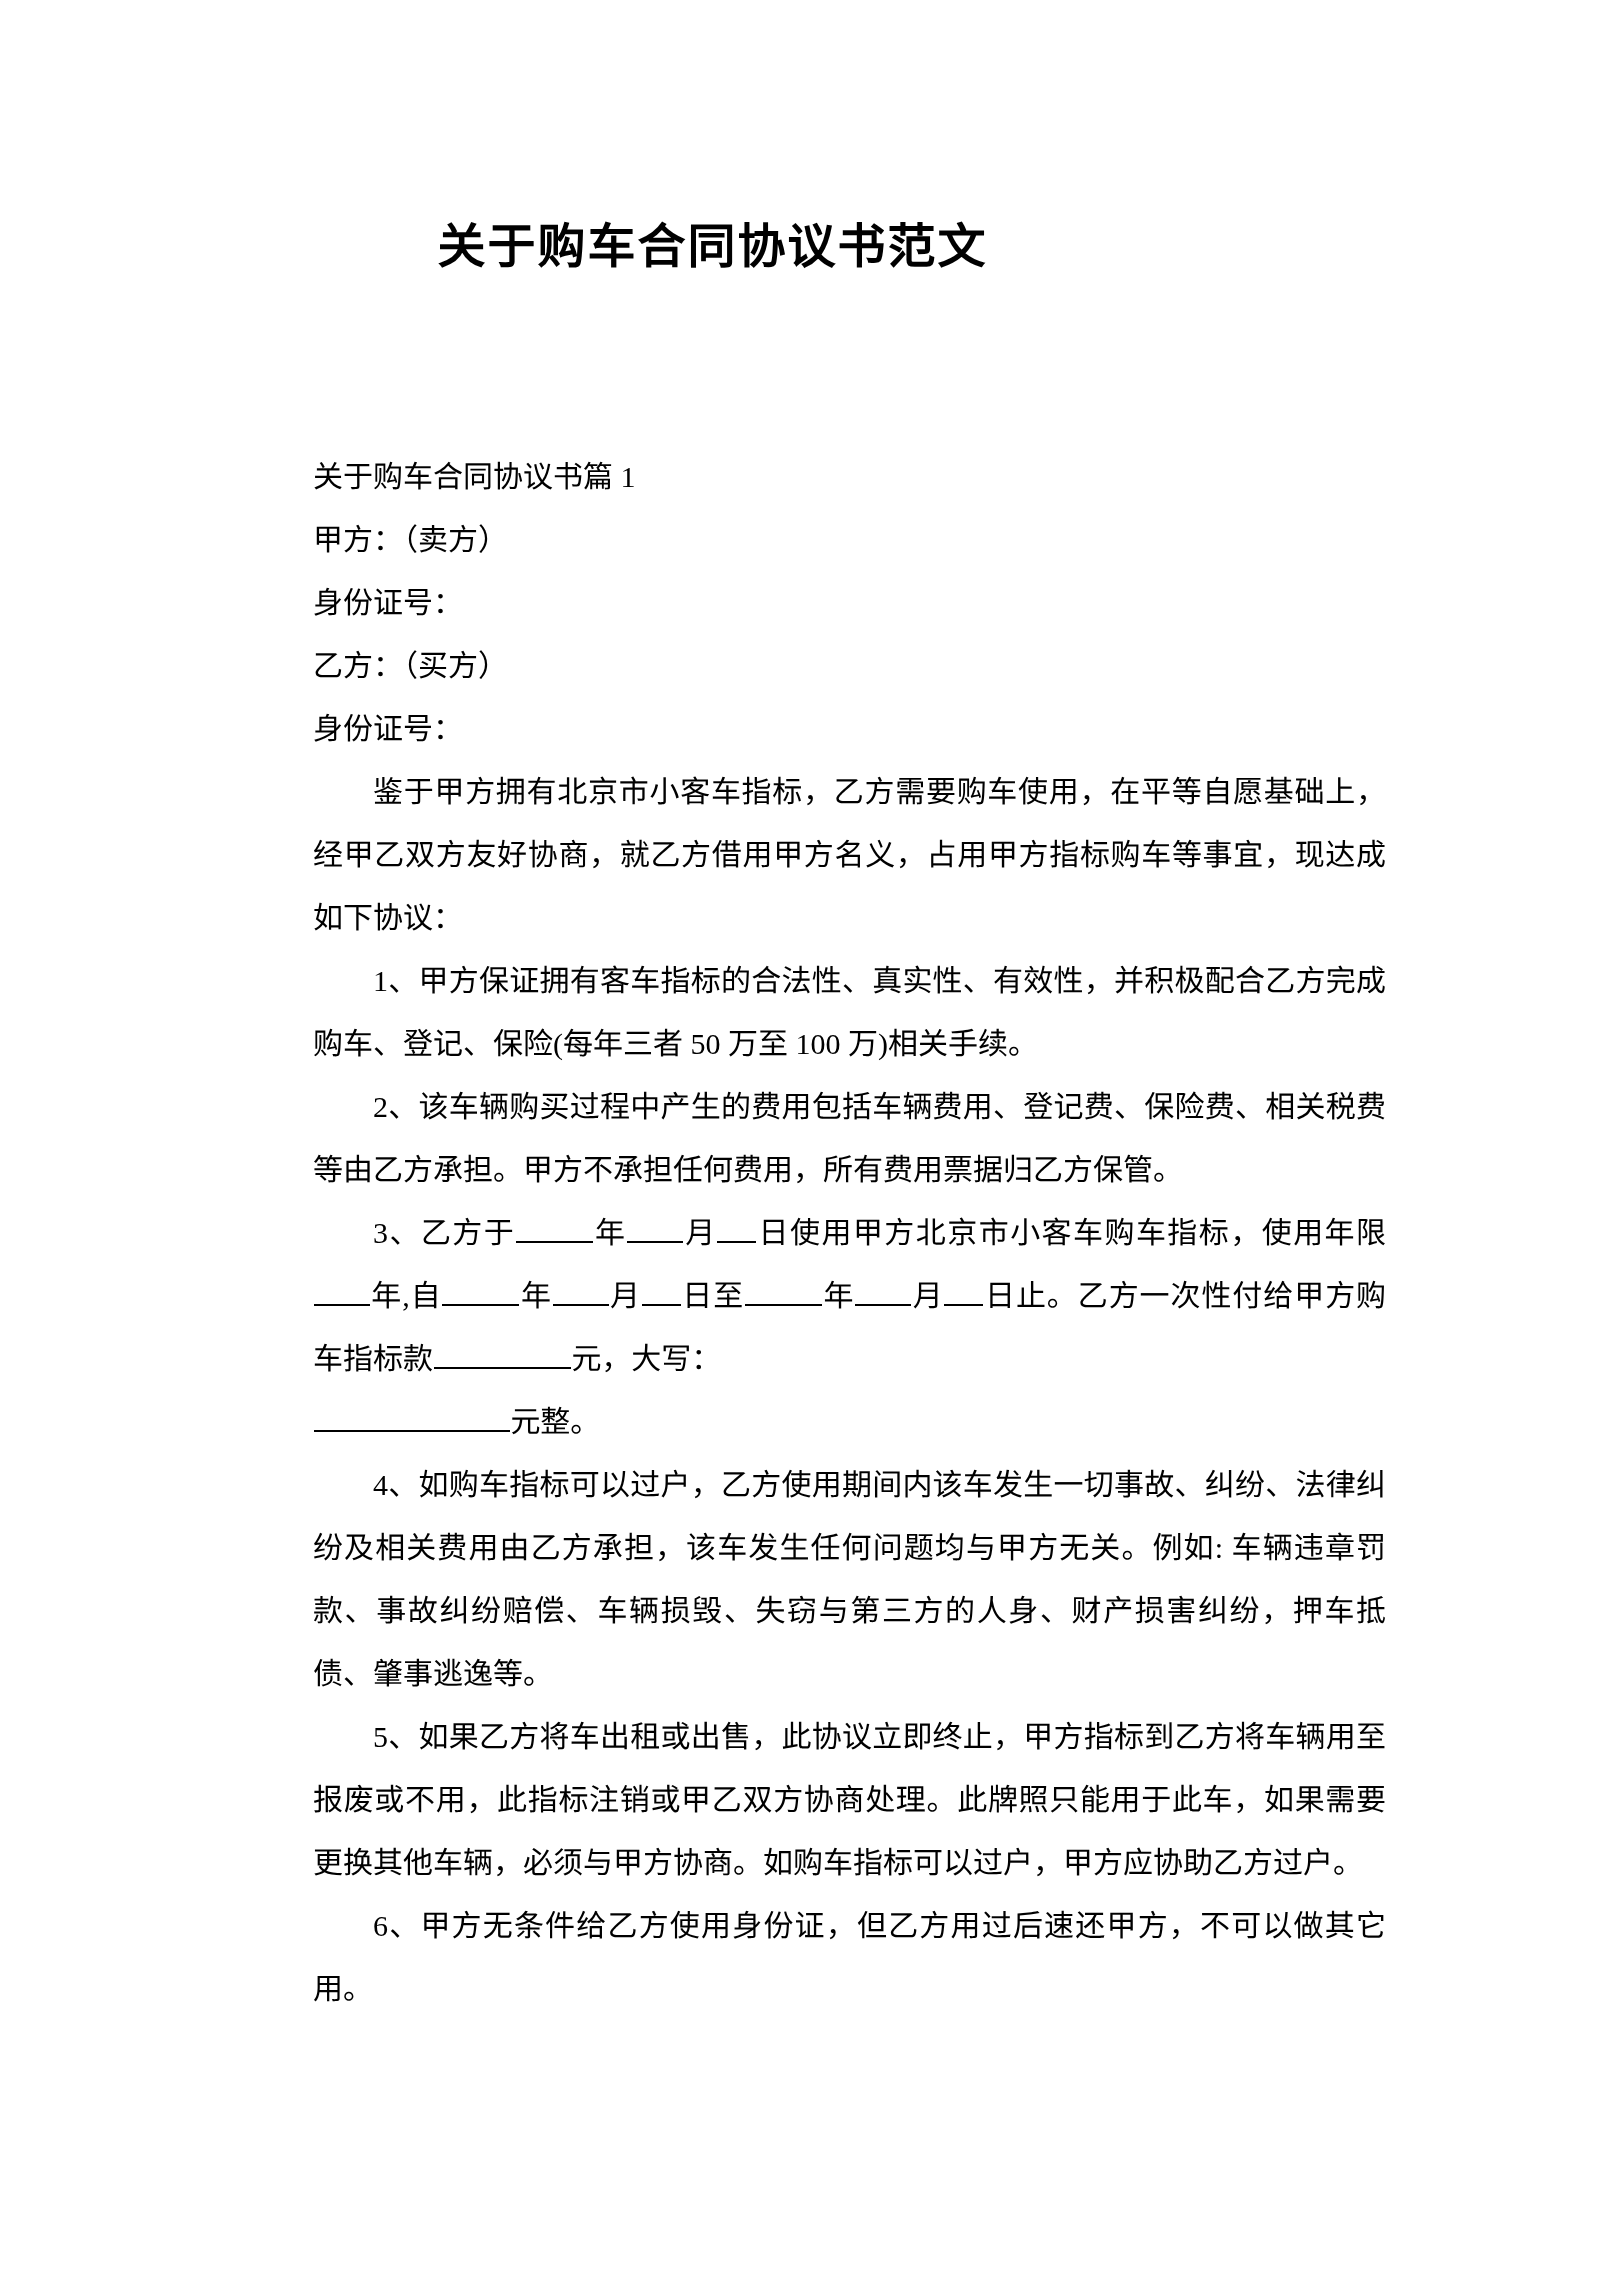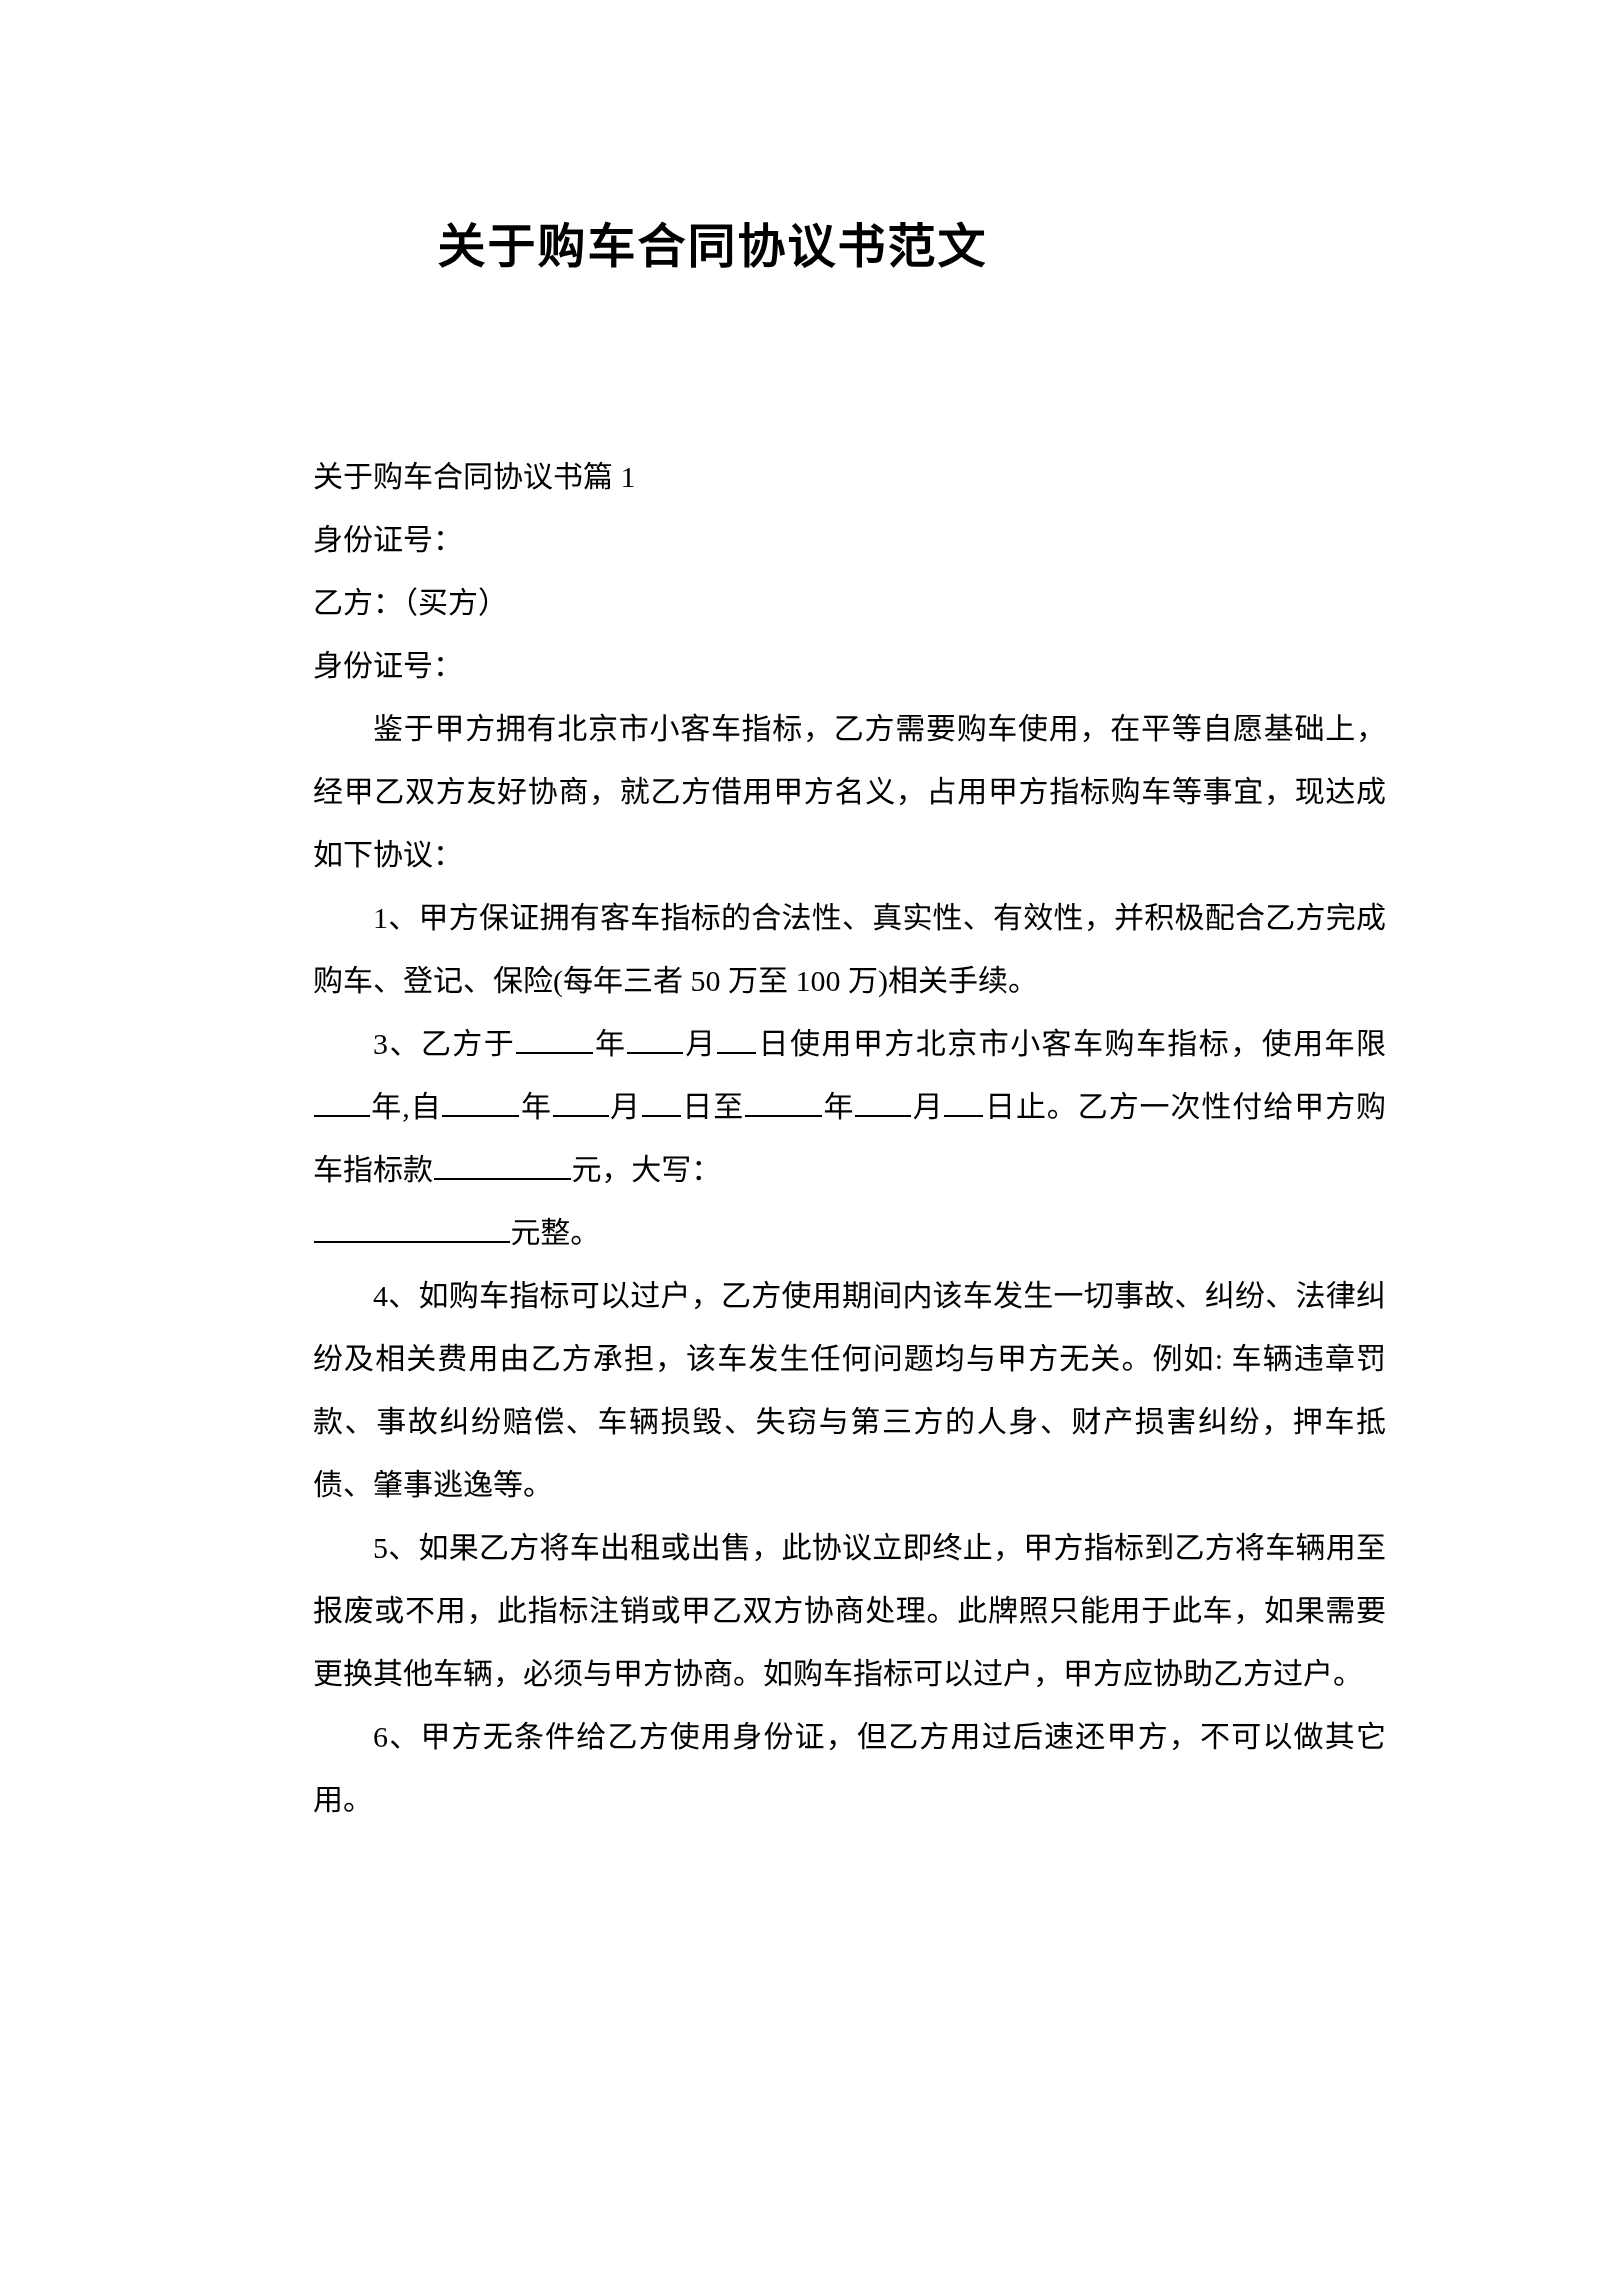--- a/index.html
+++ b/index.html
@@ -91,31 +91,33 @@
 <body>
 
 <div class="page">
 
   <h1 class="doc-title">关于购车合同协议书范文</h1>
 
   <div class="body-block">
 
     <p class="para short gap">关于购车合同协议书篇 1</p>
 
+    <p class="para short gap">甲方：（卖方）</p>
 
     <p class="para short gap">身份证号：</p>
 
     <p class="para short gap">乙方：（买方）</p>
 
     <p class="para short gap">身份证号：</p>
 
     <p class="para indent">鉴于甲方拥有北京市小客车指标，乙方需要购车使用，在平等自愿基础上，经甲乙双方友好协商，就乙方借用甲方名义，占用甲方指标购车等事宜，现达成如下协议：</p>
 
     <p class="para indent"><span>1、</span><span>甲方保证拥有客车指标的合法性、真实性、有效性，并积极配合乙方完成购车、登记、保险(每年三者 50 万至 100 万)相关手续。</span></p>
 
+    <p class="para indent"><span>2、</span><span>该车辆购买过程中产生的费用包括车辆费用、登记费、保险费、相关税费等由乙方承担。甲方不承担任何费用，所有费用票据归乙方保管。</span></p>
 
     <p class="para indent"><span>3、</span><span>乙方于</span><span class="blank w-md"></span><span>年</span><span class="blank w-sm"></span><span>月</span><span class="blank w-xs"></span><span>日使用甲方北京市小客车购车指标，使用年限</span><span class="blank w-sm"></span><span>年,自</span><span class="blank w-md"></span><span>年</span><span class="blank w-sm"></span><span>月</span><span class="blank w-xs"></span><span>日至</span><span class="blank w-md"></span><span>年</span><span class="blank w-sm"></span><span>月</span><span class="blank w-xs"></span><span>日止。乙方一次性付给甲方购车指标款</span><span class="blank w-xl"></span><span>元，大写：</span></p>
 
     <p class="para amount-line"><span class="blank w-xxl"></span><span>元整。</span></p>
 
     <p class="para indent"><span>4、</span><span>如购车指标可以过户，乙方使用期间内该车发生一切事故、纠纷、法律纠纷及相关费用由乙方承担，该车发生任何问题均与甲方无关。例如: 车辆违章罚款、事故纠纷赔偿、车辆损毁、失窃与第三方的人身、财产损害纠纷，押车抵债、肇事逃逸等。</span></p>
 
     <p class="para indent"><span>5、</span><span>如果乙方将车出租或出售，此协议立即终止，甲方指标到乙方将车辆用至报废或不用，此指标注销或甲乙双方协商处理。此牌照只能用于此车，如果需要更换其他车辆，必须与甲方协商。如购车指标可以过户，甲方应协助乙方过户。</span></p>
 
     <p class="para indent"><span>6、</span><span>甲方无条件给乙方使用身份证，但乙方用过后速还甲方，不可以做其它用。</span></p>

